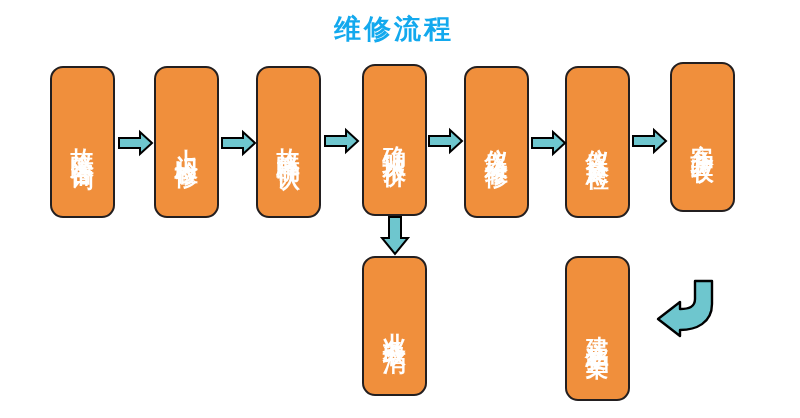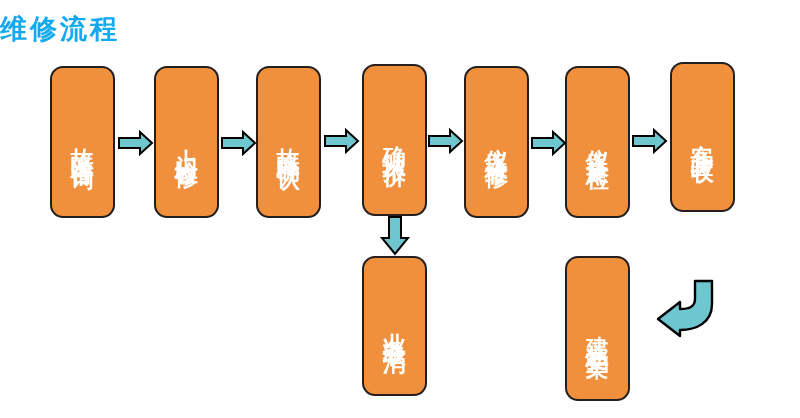--- a/index.html
+++ b/index.html
@@ -20,21 +20,21 @@
     width: 800px;
     height: 418px;
   }
 
   
   .title {
     position: absolute;
     left: 0;
     top: 13px;
     width: 788px;
-    text-align: left;
+    text-align: center;
     font-size: 27px;
     font-weight: bold;
     letter-spacing: 3px;
     color: #13a9ee;
     line-height: 32px;
     white-space: nowrap;
   }
 
   
   .node {

